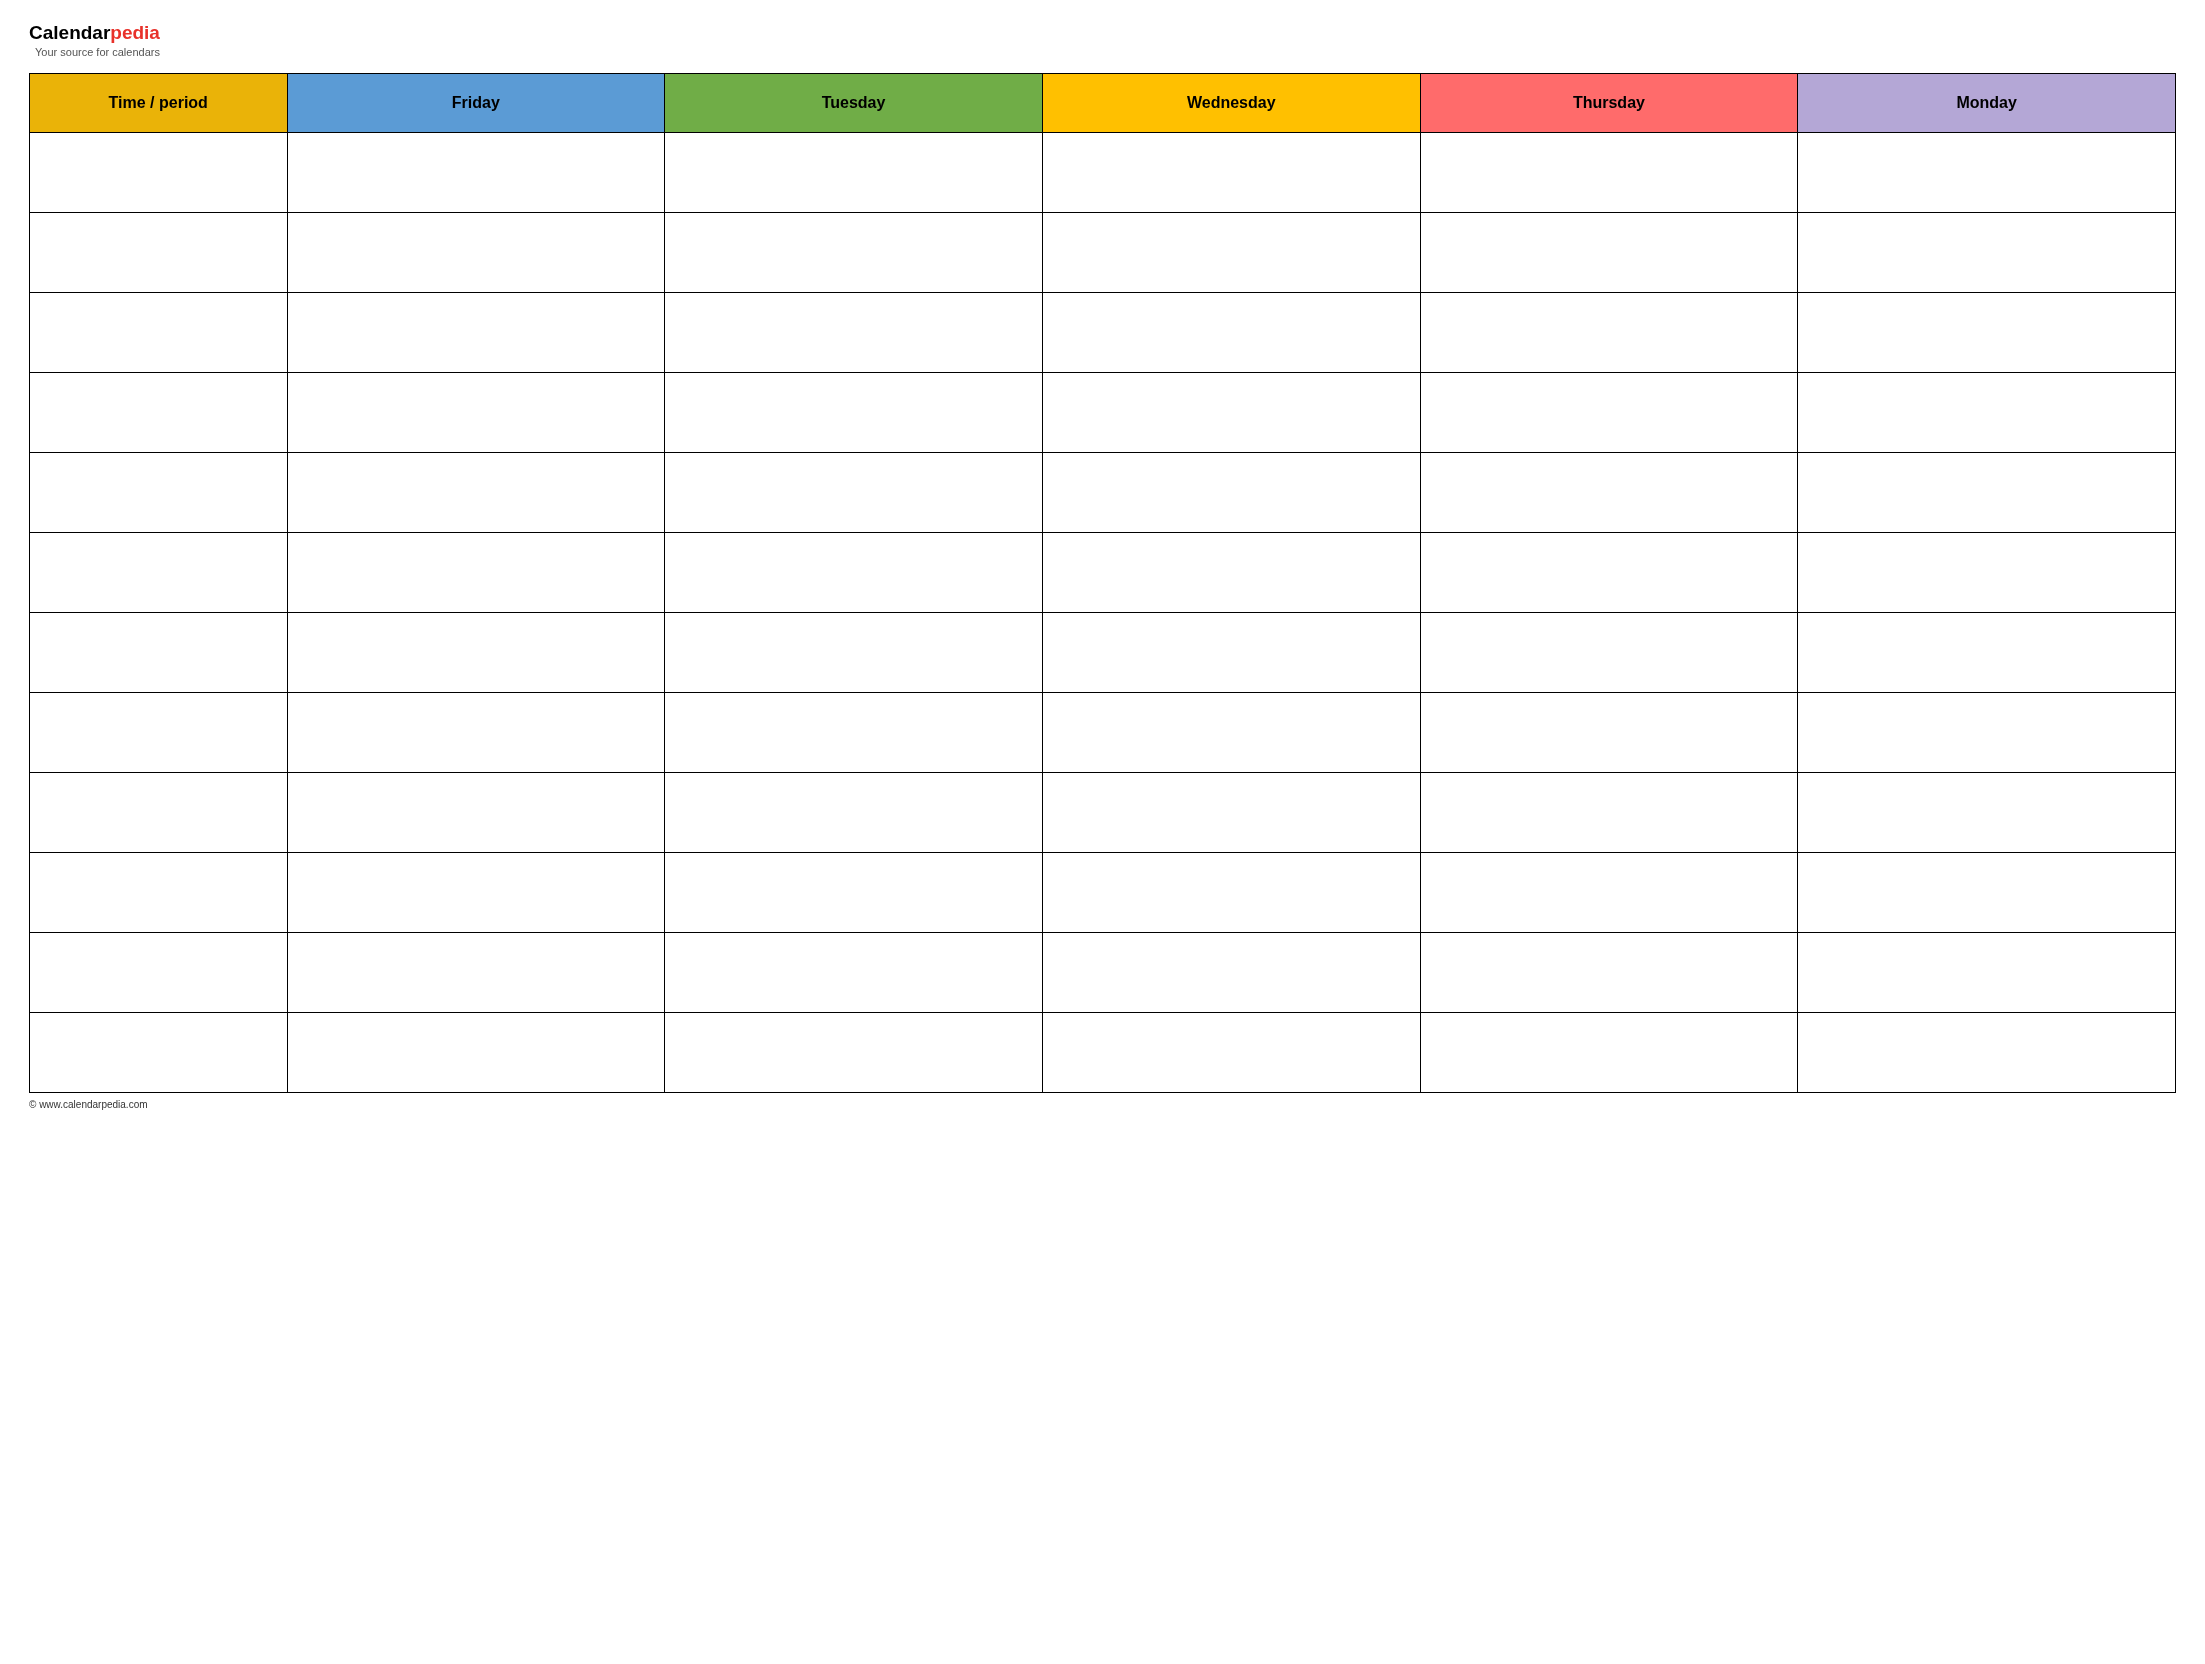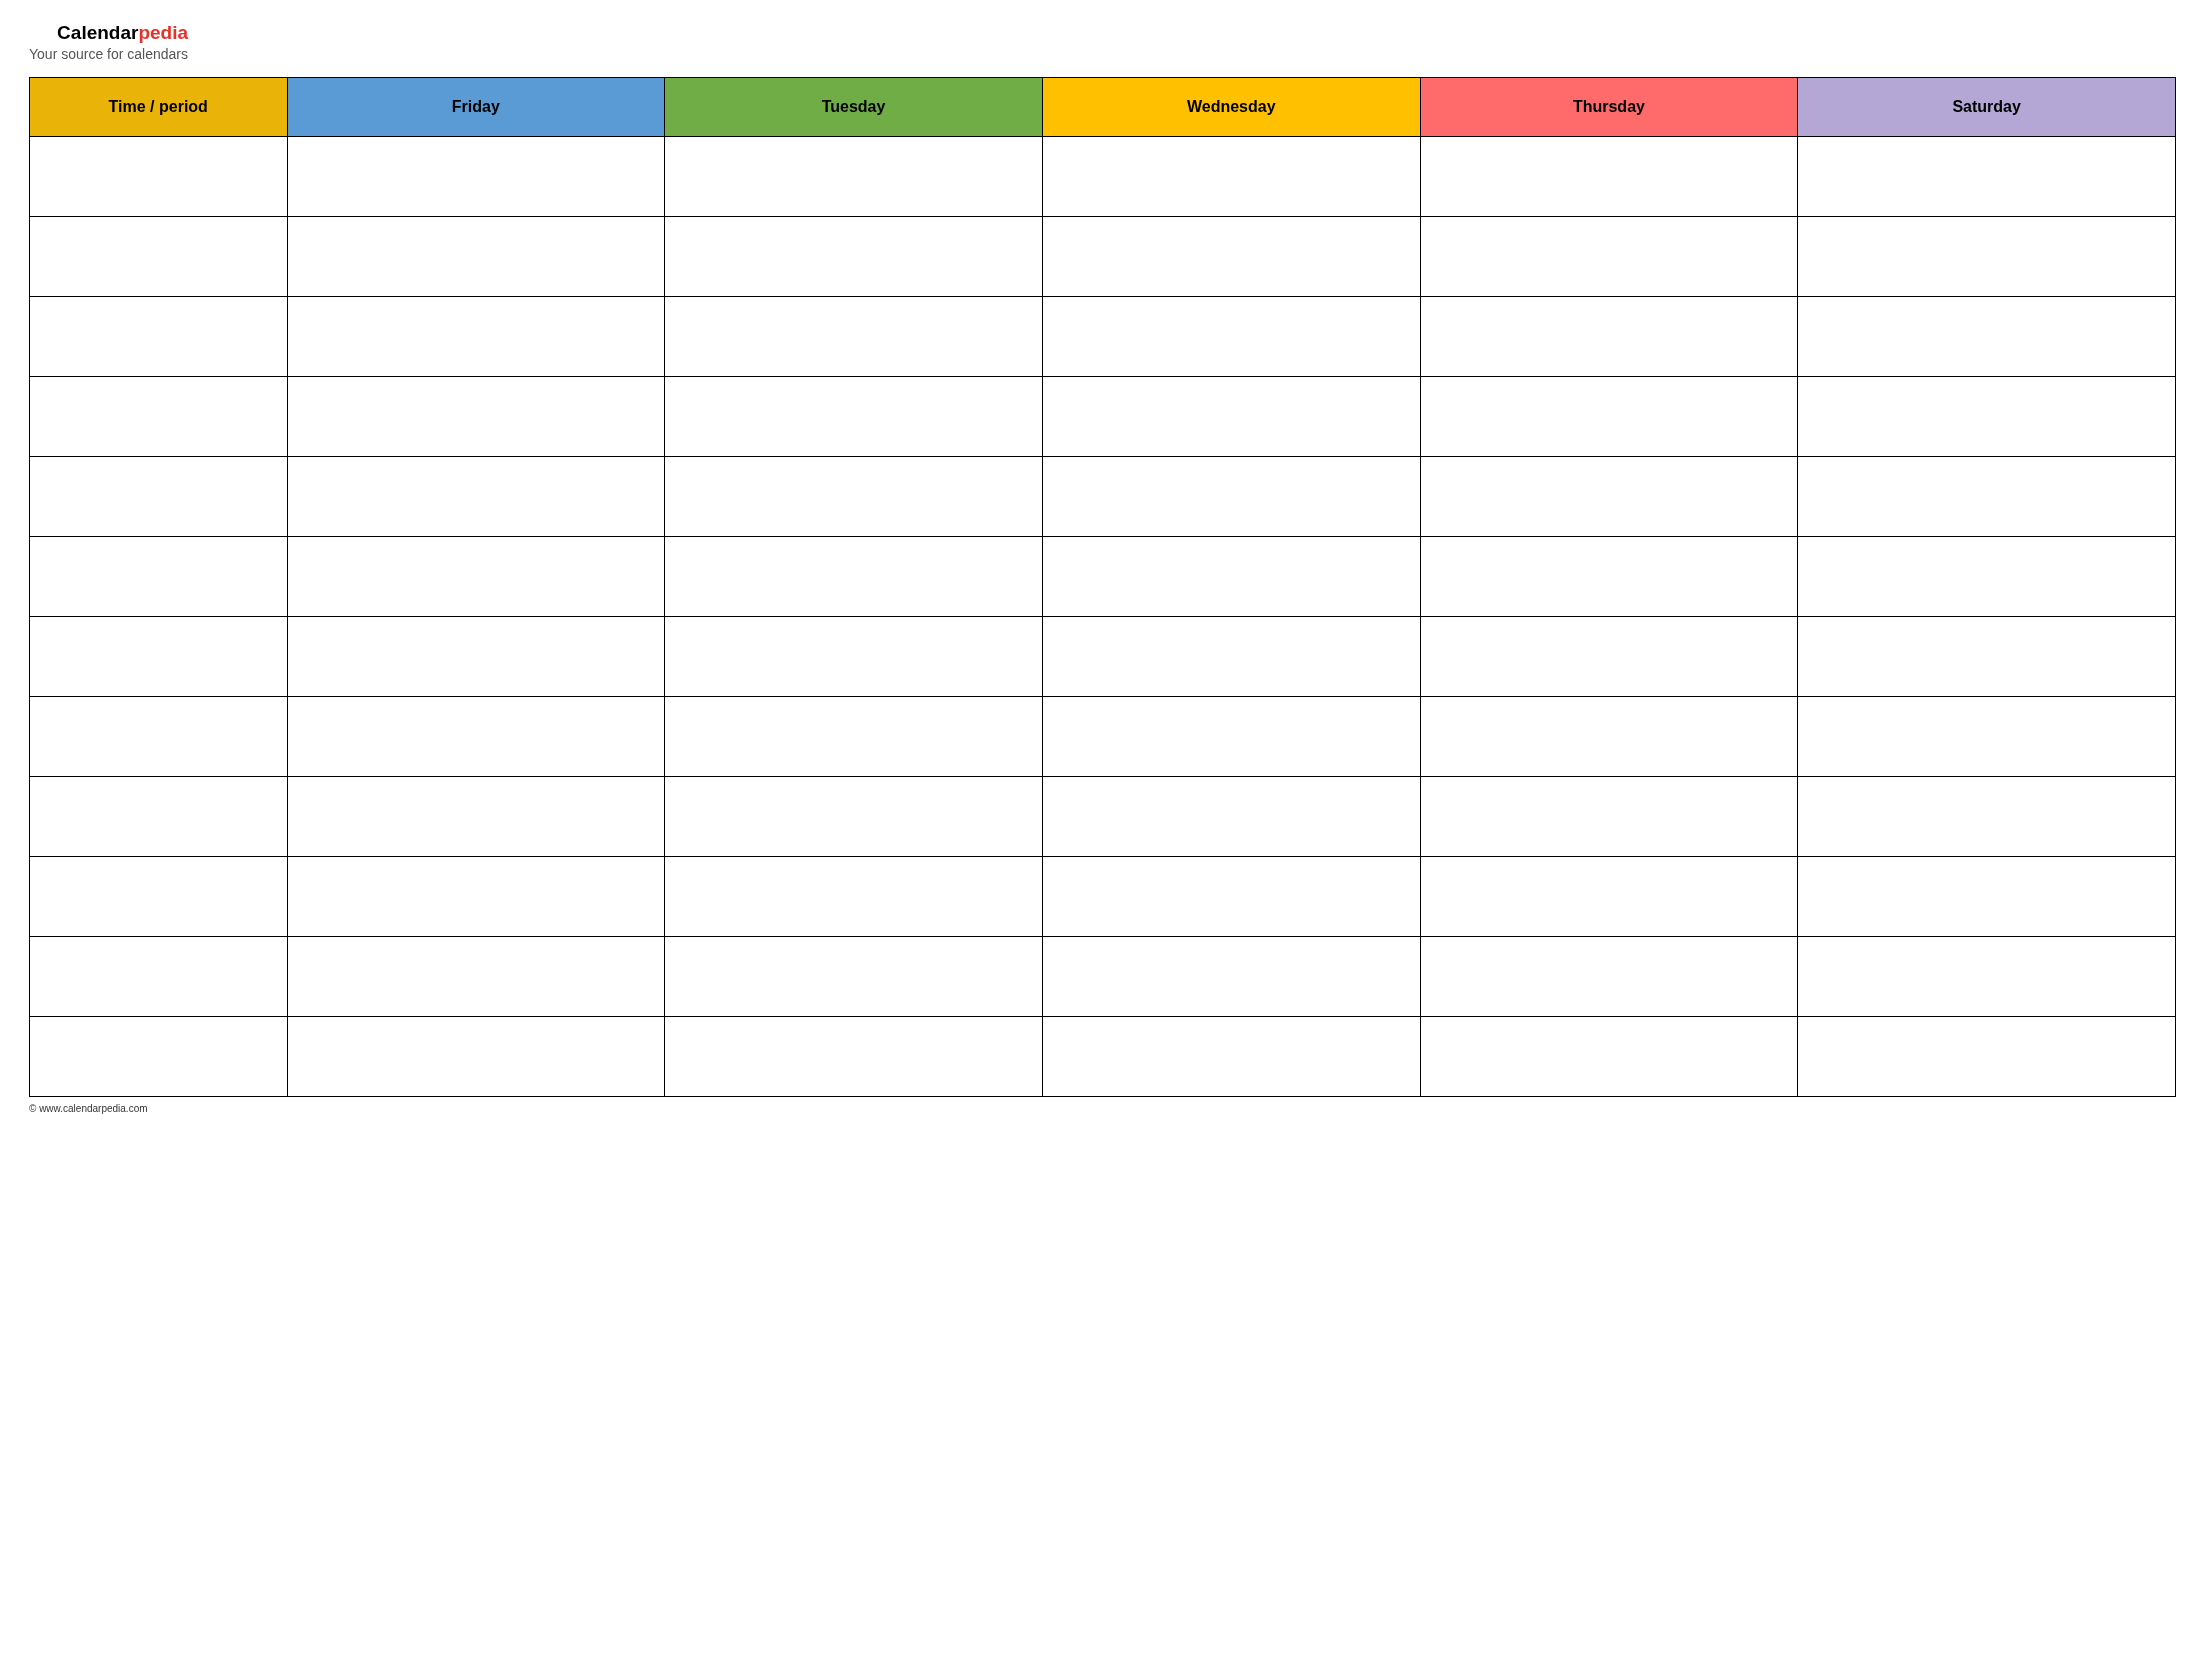--- a/index.html
+++ b/index.html
@@ -60,21 +60,21 @@
       color: #000000;
       font-weight: bold;
     }
 
     .logo-pedia {
       color: #e8312a;
       font-weight: bold;
     }
 
     .logo-tagline {
-      font-size: 14px;
+      font-size: 11px;
       color: #555555;
       margin-top: 1.5px;
     }
 
     .schedule-table {
       width: 100%;
       border-collapse: collapse;
       margin-top: 14.6px;
       border: 1.5px solid #000000;
     }
@@ -159,21 +159,21 @@
       <th class="col-tuesday">
         <span>Tuesday</span>
       </th>
       <th class="col-wednesday">
         <span>Wednesday</span>
       </th>
       <th class="col-thursday">
         <span>Thursday</span>
       </th>
       <th class="col-friday">
-        <span>Saturday</span>
+        <span>Monday</span>
       </th>
     </tr>
   </thead>
   <tbody id="table-body">
   <tr>
         <td></td>
         <td></td>
         <td></td>
         <td></td>
         <td></td>

